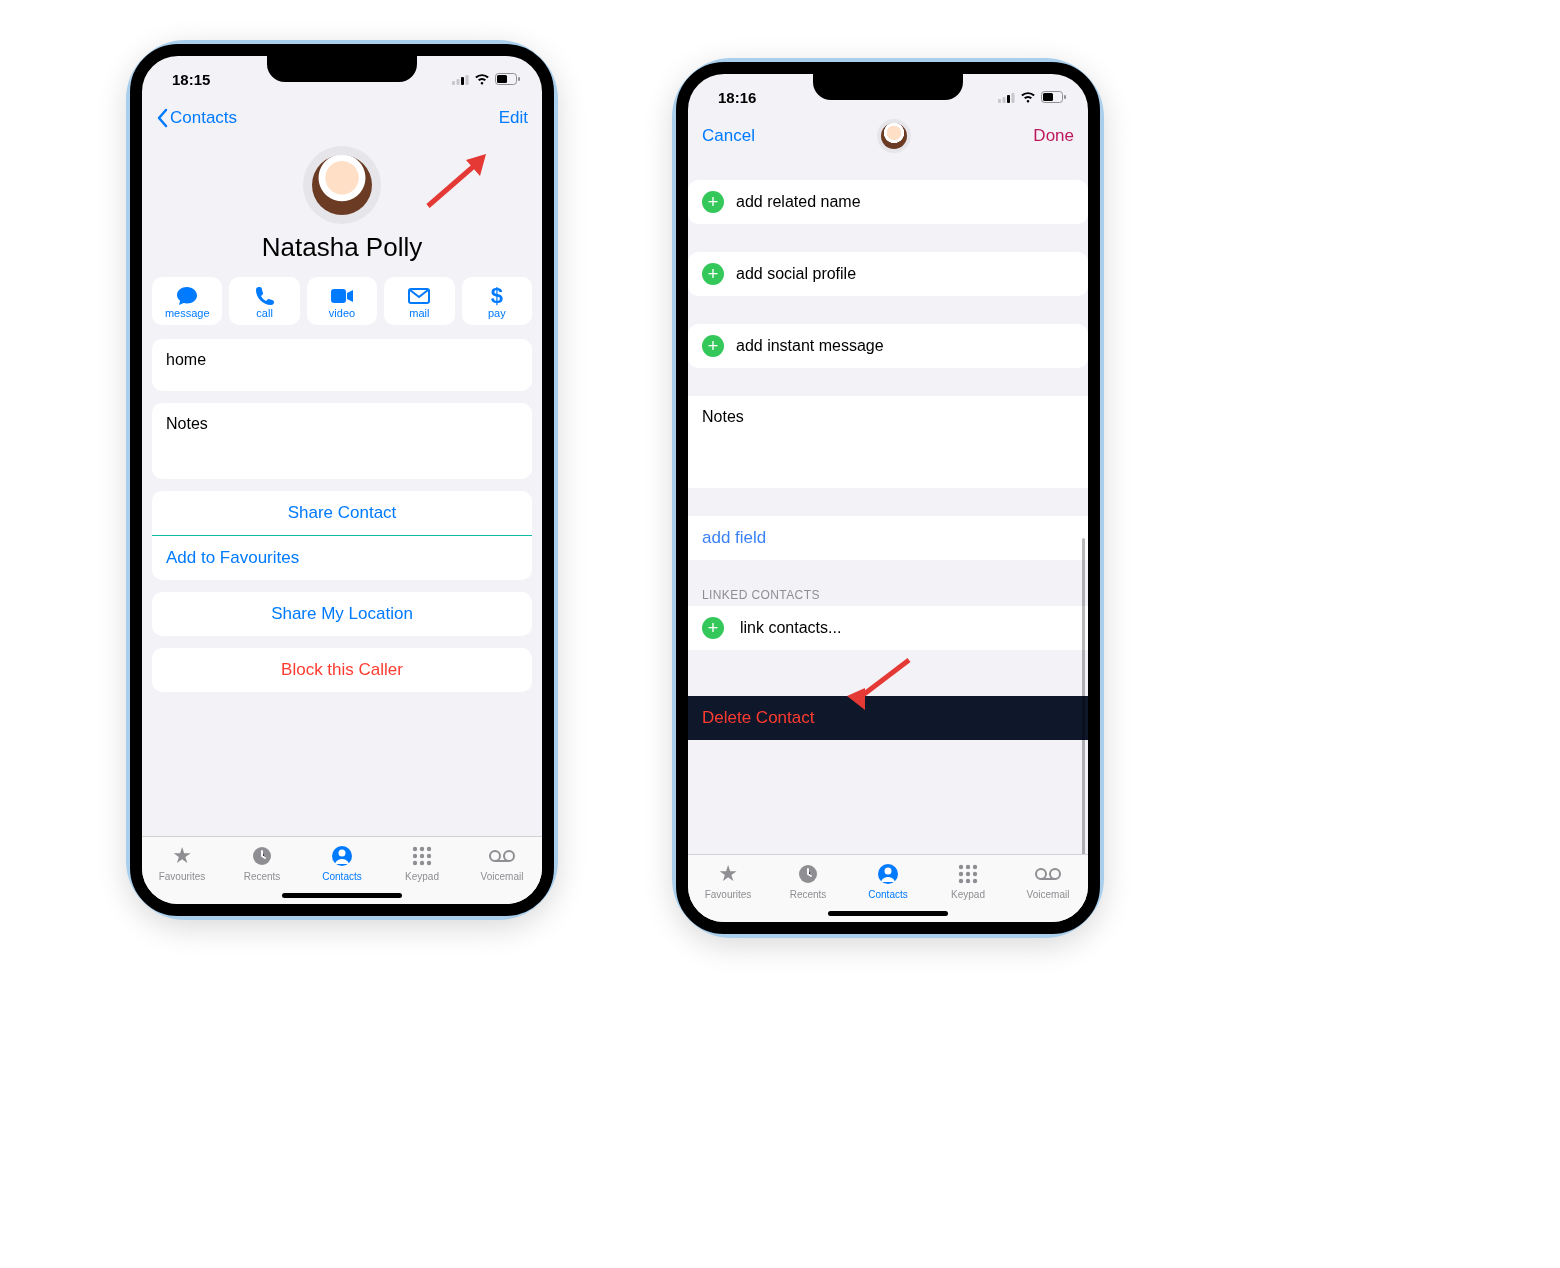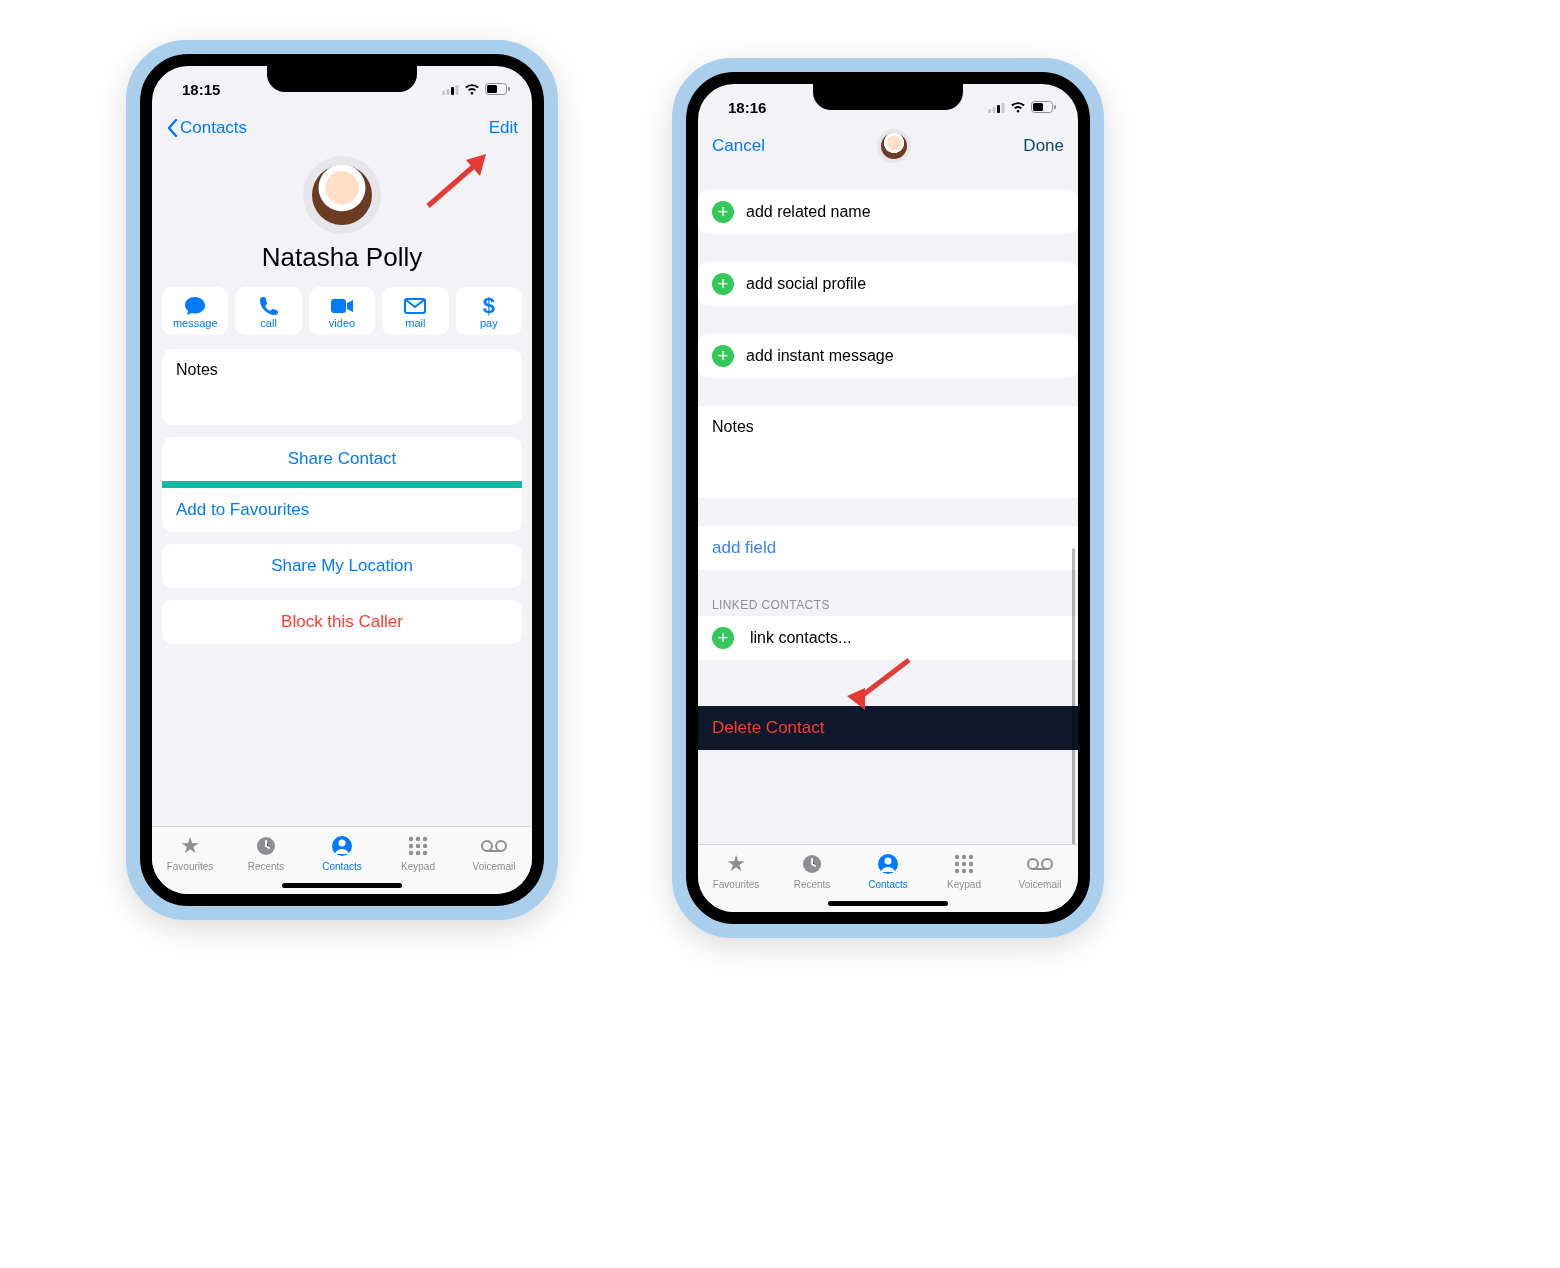--- a/index.html
+++ b/index.html
@@ -9,21 +9,20 @@
     width: 1560px;
     height: 1268px;
     position: relative;
   }
   .phone {
     position: absolute;
     width: 432px;
     height: 880px;
     border: 4px solid #a9cfed;
     border-radius: 60px;
-    padding: 10px;
     box-shadow: 0 8px 30px rgba(0,0,0,0.15);
     background: #a9cfed;
   }
   .phone-inner {
     width: 100%; height: 100%;
     background: #f2f2f7;
     border-radius: 48px;
     border: 12px solid #000;
     overflow: hidden;
     position: relative;
@@ -52,21 +51,21 @@
   .nav-bar {
     height: 44px;
     display: flex;
     justify-content: space-between;
     align-items: center;
     padding: 0 14px;
     font-size: 17px;
   }
   .nav-left { color: #007aff; display: flex; align-items: center; gap: 2px; }
   .nav-right { color: #007aff; }
-  .nav-right.disabled { color: #0c4a6e; }
+  .nav-right.disabled { color: #be185d; }
   .content { flex: 1; overflow-y: auto; }
   .avatar-large {
     width: 78px; height: 78px; border-radius: 50%;
     background: #e5e5ea; margin: 6px auto 8px;
     display: flex; align-items: center; justify-content: center;
     overflow: hidden;
   }
   .avatar-small {
     width: 34px; height: 34px; border-radius: 50%;
     background: #e5e5ea; display: flex; align-items: center; justify-content: center;
@@ -84,21 +83,21 @@
     display:flex; flex-direction:column; align-items:center; justify-content:center;
     padding: 8px 0 6px; color:#007aff; font-size:11px;
   }
   .action-btn .ic { font-size:20px; height:22px; display:flex; align-items:center; justify-content:center; }
   .card {
     background:#fff; border-radius:10px; margin: 0 10px 12px;
     padding: 12px 14px; font-size:16px;
   }
   .card.tall { min-height: 76px; }
   .list-group { background:#fff; border-radius:10px; margin:0 10px 12px; overflow:hidden; }
-  .list-item { padding:12px 14px; font-size:17px; color:#007aff; border-top:7px solid #14b8a6; }
+  .list-item { padding:12px 14px; font-size:17px; color:#007aff; border-top:1px solid #14b8a6; }
   .list-item:first-child { border-top:none;text-align:center; }
   .list-item.red { color:#ff3b30; }
   .green-add {
     display:flex; align-items:center; gap:12px;
     padding:11px 14px; background:#fff; font-size:16px;
     border-top:1px solid #e5e5ea;
   }
   .green-add:first-child { border-top:none; }
   .plus-circle {
     width:22px; height:22px; border-radius:50%; background:#34c759;
@@ -213,20 +212,23 @@
               </svg>
             </span>
           <span>mail</span>
         </div>
         <div class="action-btn">
           <span class="ic" style="font-size:22px;font-weight:700;">$</span>
           <span>pay</span>
         </div>
       </div>
 
+      <div class="card" style="min-height:52px;">
+        <span>home</span>
+      </div>
 
       <div class="card tall">
         <span>Notes</span>
       </div>
 
       <div class="list-group">
         <div class="list-item">Share Contact</div>
         <div class="list-item">Add to Favourites</div>
       </div>
 

